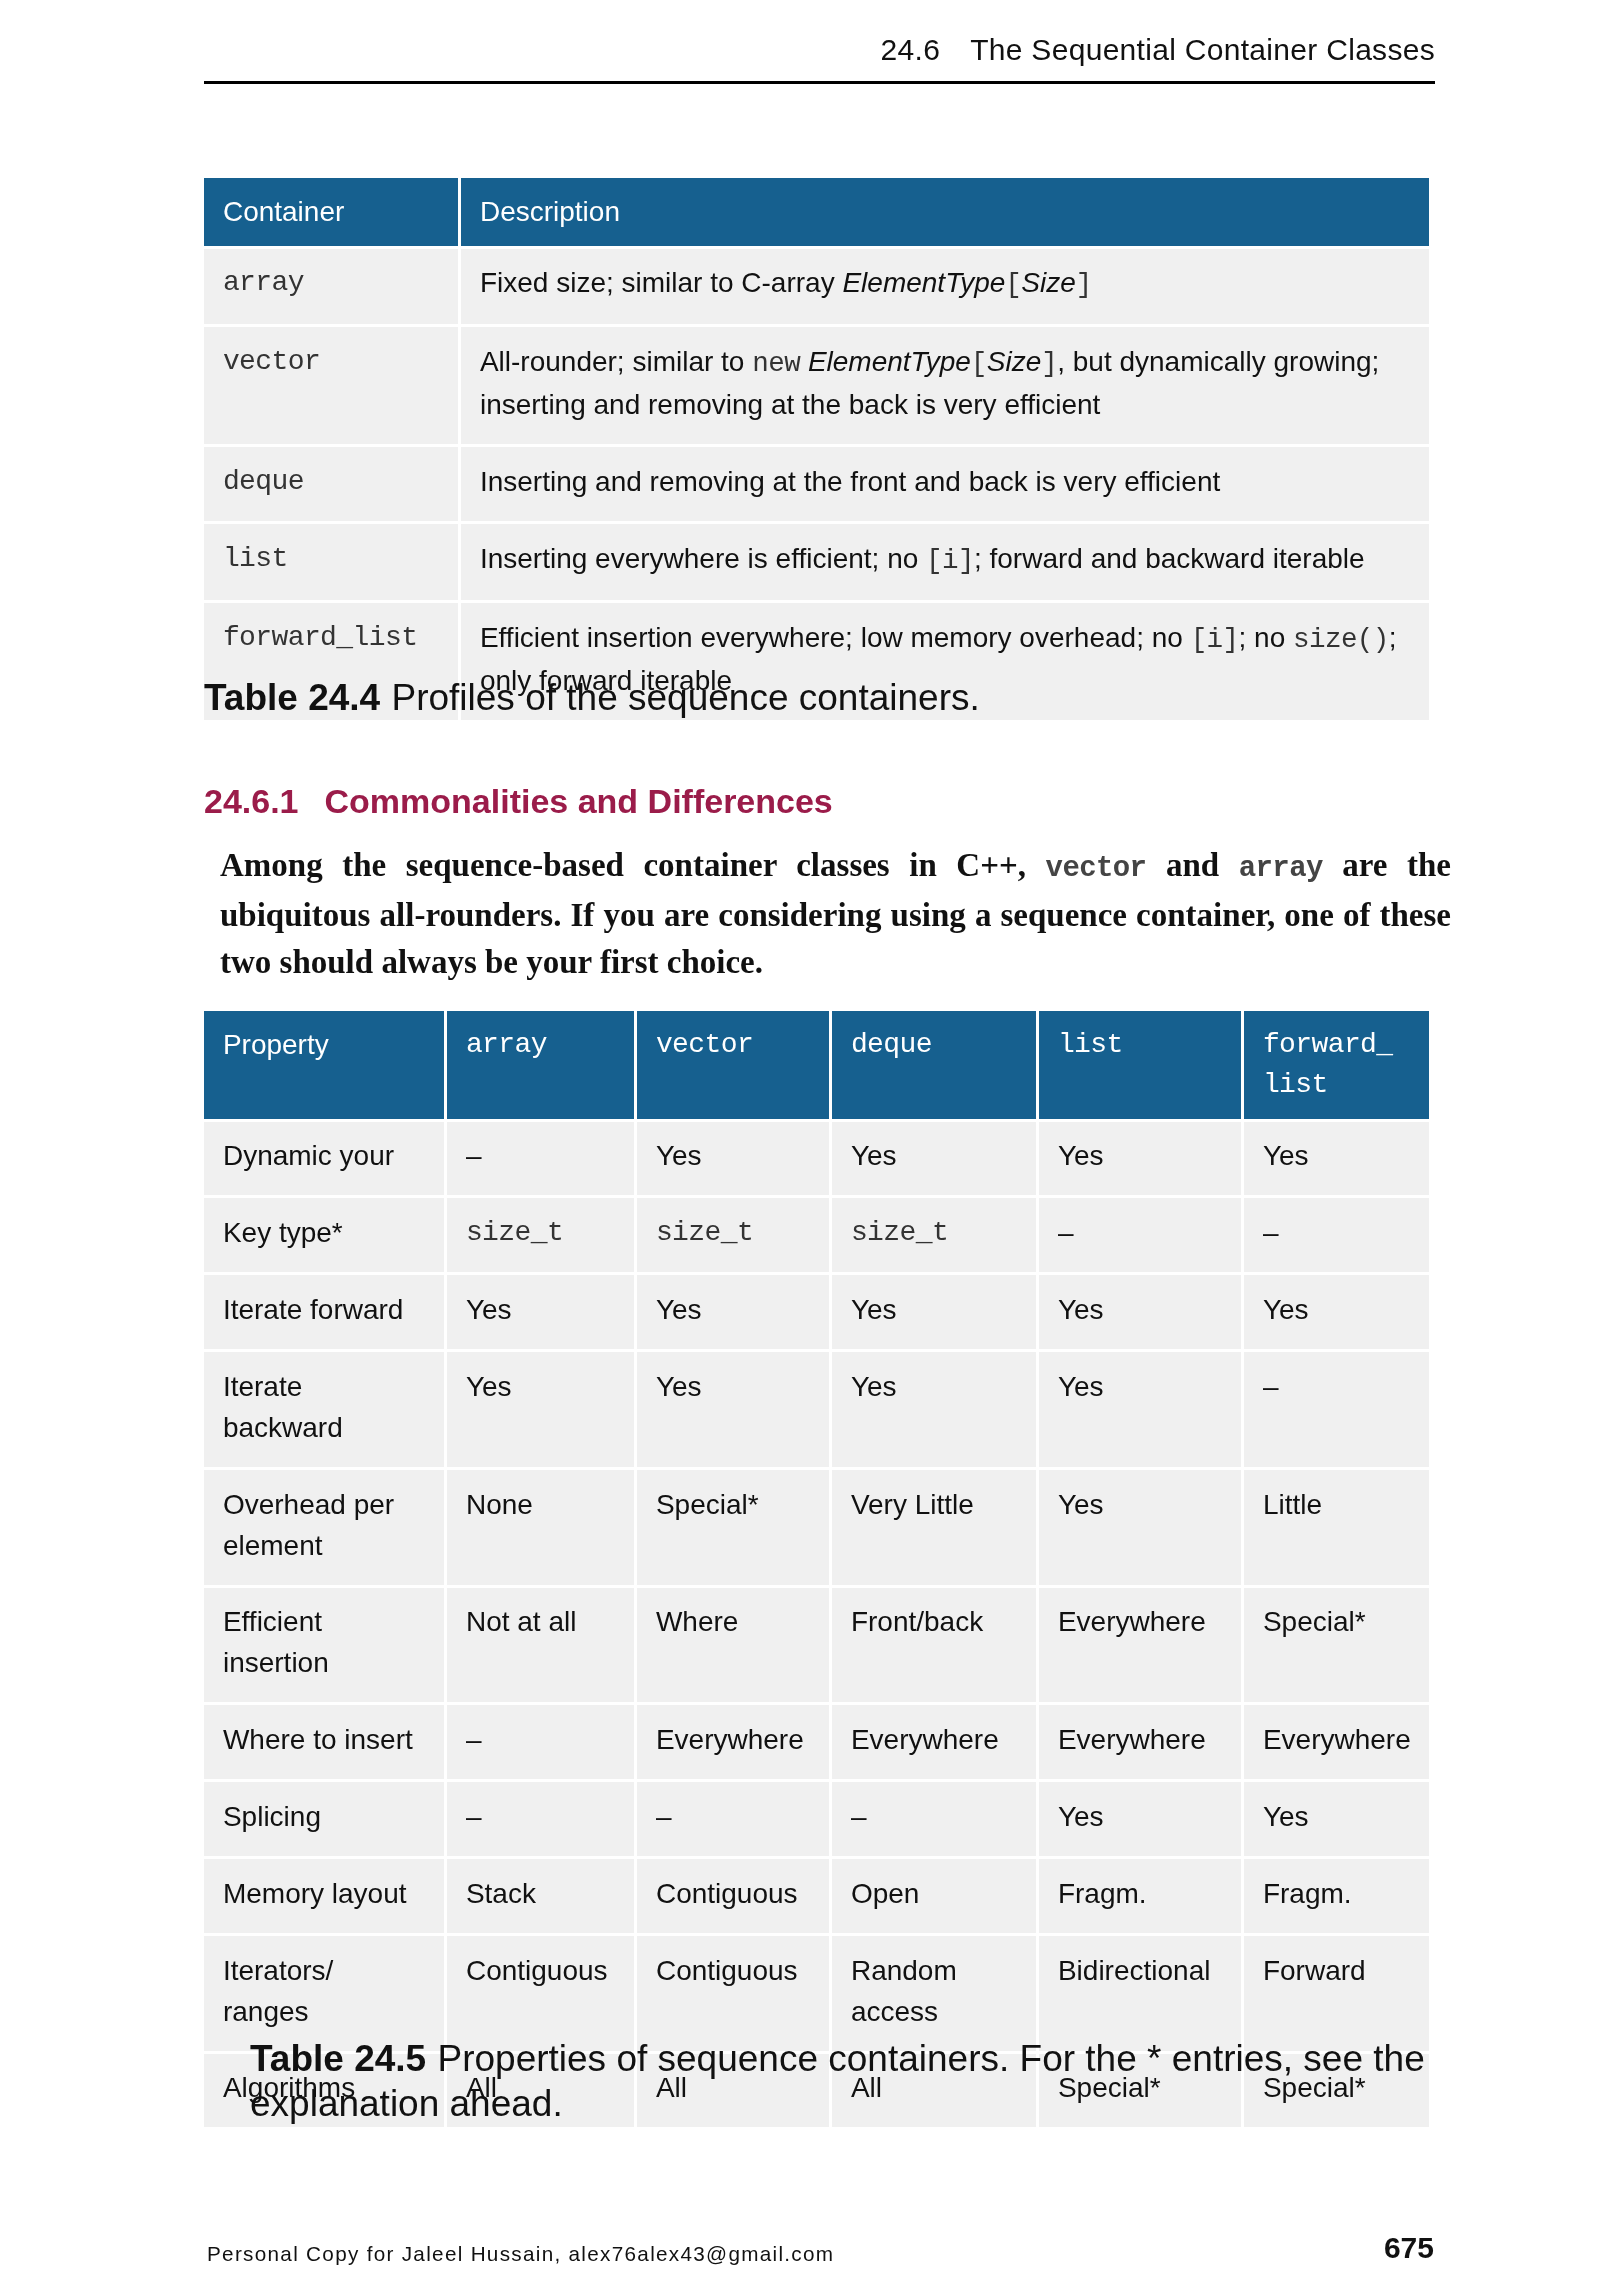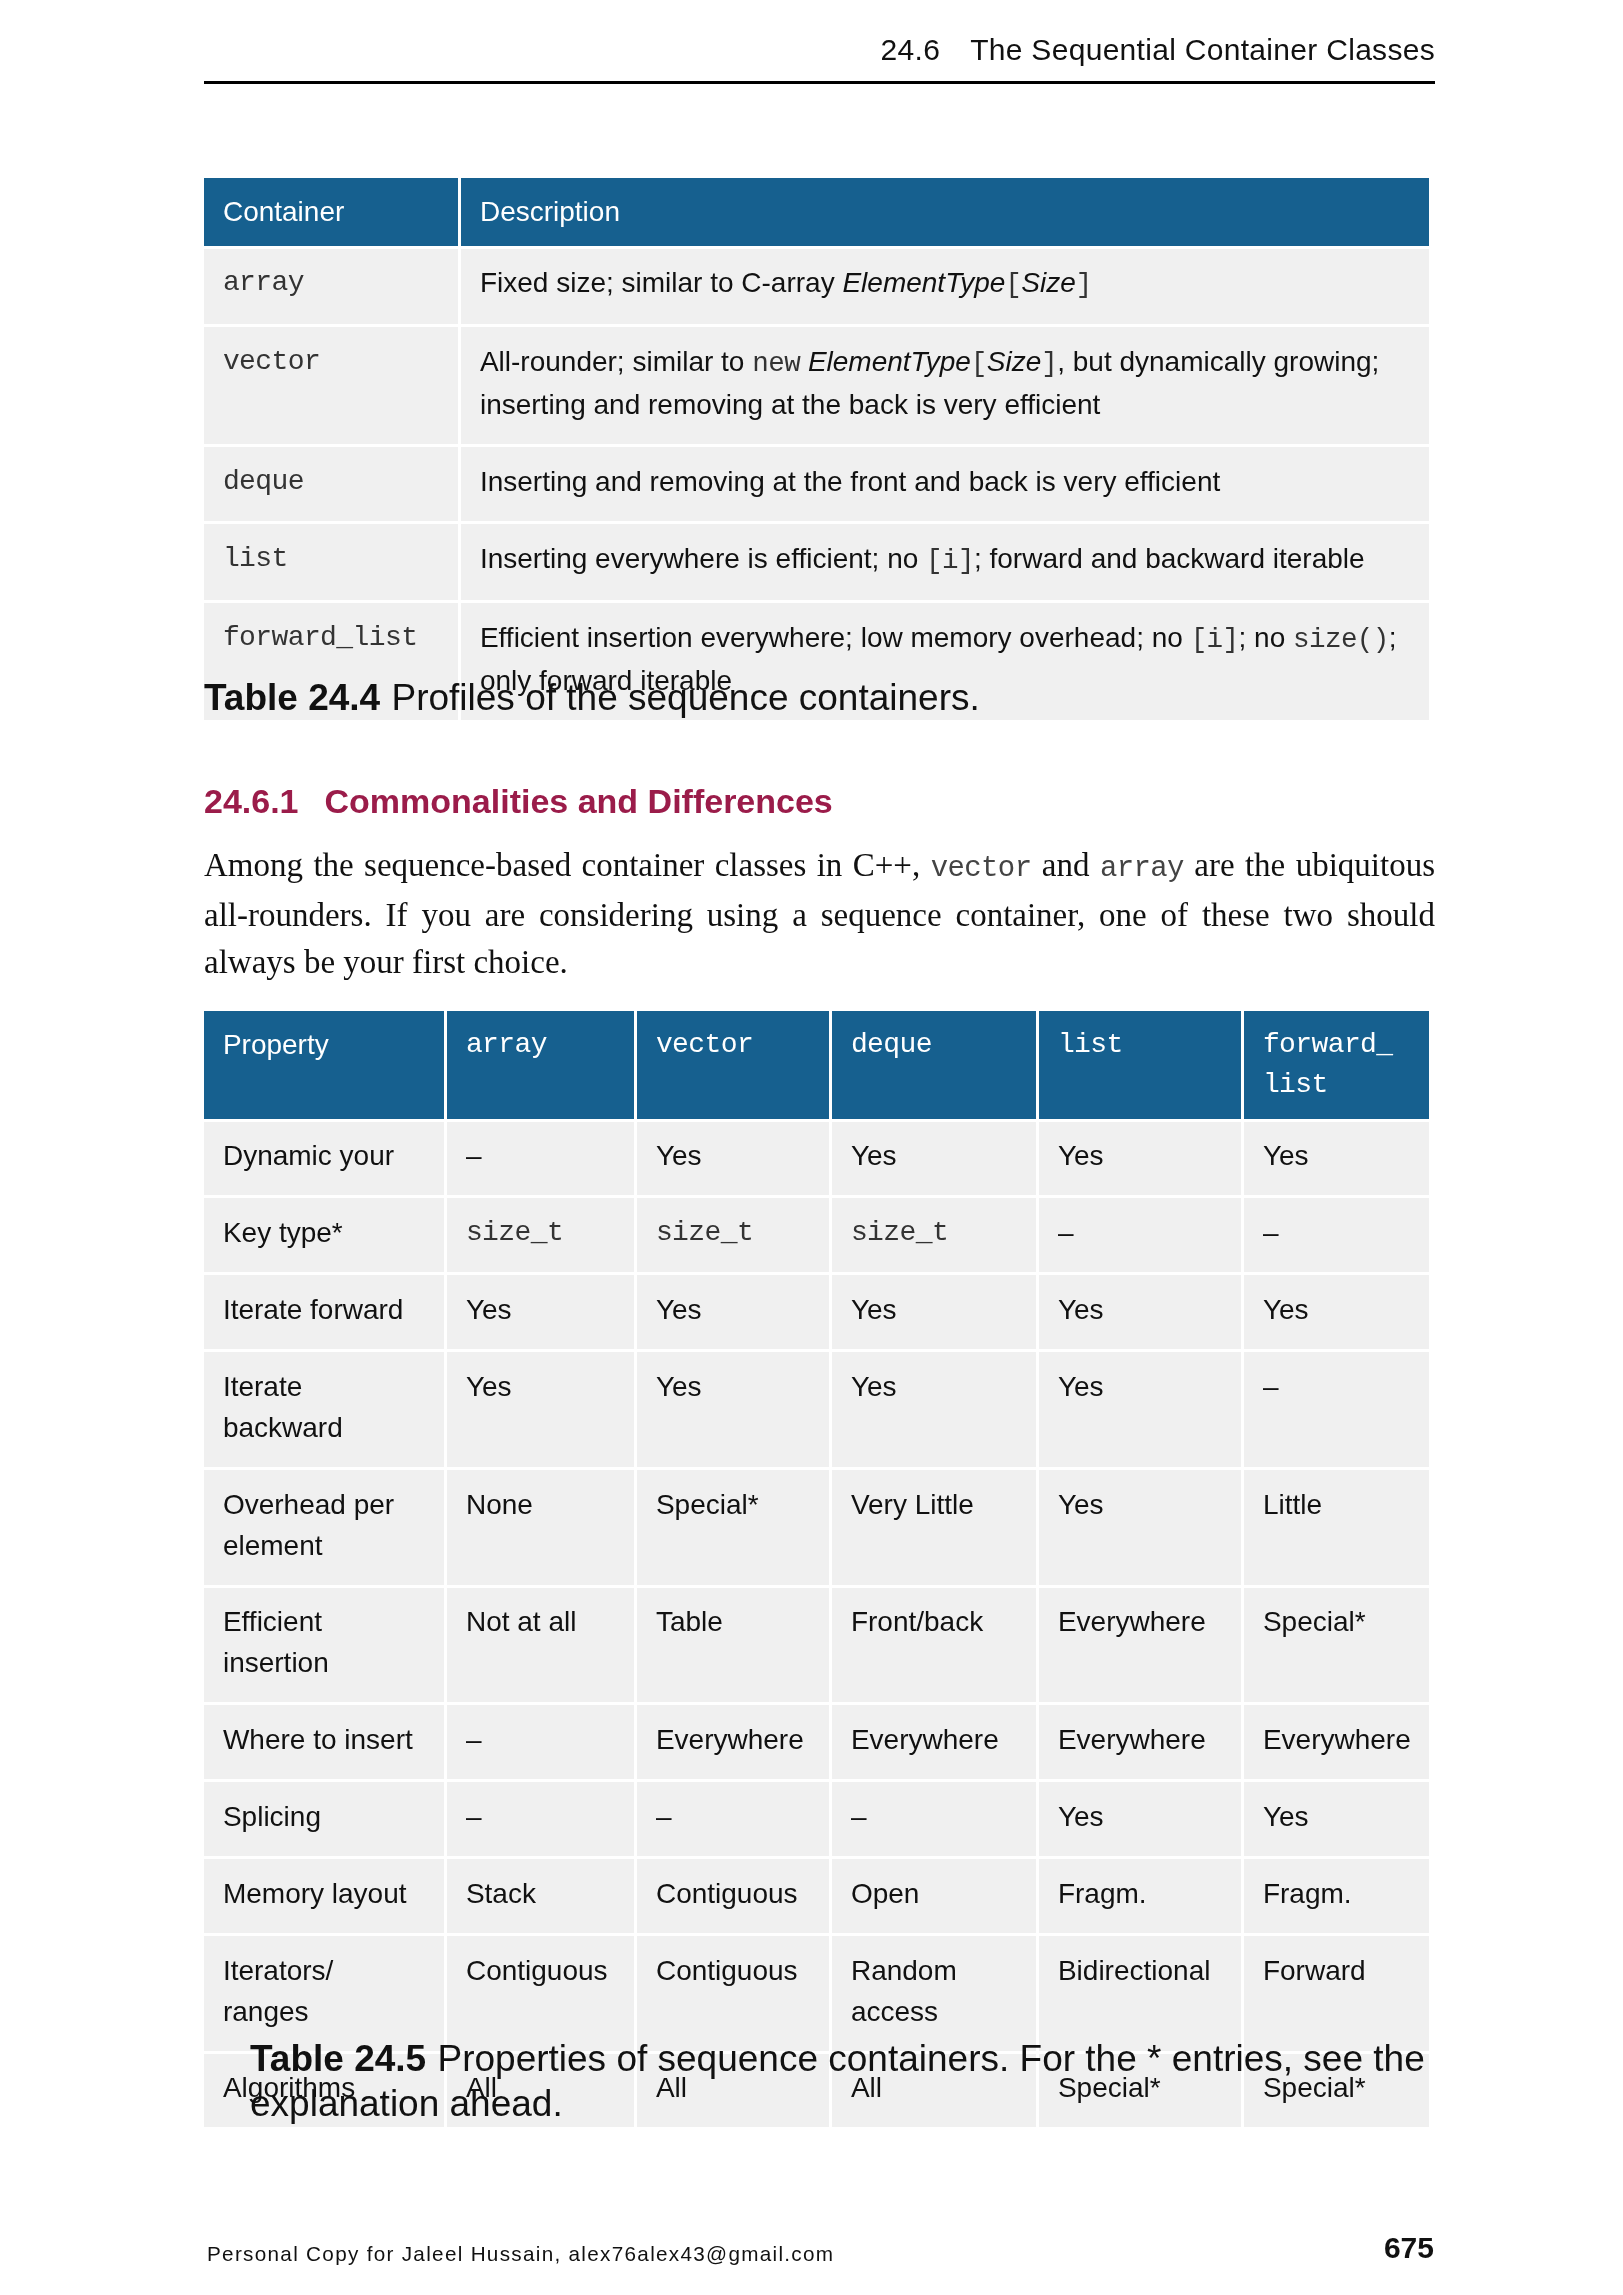--- a/index.html
+++ b/index.html
@@ -22,21 +22,21 @@
   #table2 { top: 1008px; }
 
   .caption { position: absolute; left: 204px; width: 1231px; font-size: 37px; line-height: 45px; }
   .caption b { font-weight: bold; margin-right: 11.3px; }
   #caption1 { top: 675px; }
   #caption2 { top: 2036px; padding-left: 46px; }
 
   #section-heading { position: absolute; left: 204px; top: 782px; font-size: 34px; font-weight: bold; color: #9b1c4a; }
   #section-heading .sec-num { margin-right: 26px; }
 
-  #body-para { position: absolute; left: 204px; top: 842px; width: 1231px; font-family: "Liberation Serif", serif; font-size: 33px; line-height: 47px; text-align: justify; }
+  #body-para { position: absolute; left: 220px; top: 842px; width: 1231px; font-family: "Liberation Serif", serif; font-size: 33px; line-height: 47px; text-align: justify; font-weight: bold; }
   #body-para .code-inline { font-size: 29px; color: #444; }
 
   #footer-note { position: absolute; left: 207px; top: 2242px; font-size: 20.7px; letter-spacing: 1.3px; color: #111; }
   #page-number { position: absolute; right: 189px; top: 2231px; font-size: 30px; font-weight: bold; }
 </style>
 </head>
 <body>
 
 <div id="running-head">
   <div class="rh-text">
@@ -145,21 +145,21 @@
         <td>Overhead per element</td>
         <td>None</td>
         <td>Special*</td>
         <td>Very Little</td>
         <td>Yes</td>
         <td>Little</td>
       </tr>
       <tr>
         <td>Efficient insertion</td>
         <td>Not at all</td>
-        <td>Table</td>
+        <td>Where</td>
         <td>Front/back</td>
         <td>Everywhere</td>
         <td>Special*</td>
       </tr>
       <tr>
         <td>Where to insert</td>
         <td>–</td>
         <td>Everywhere</td>
         <td>Everywhere</td>
         <td>Everywhere</td>

